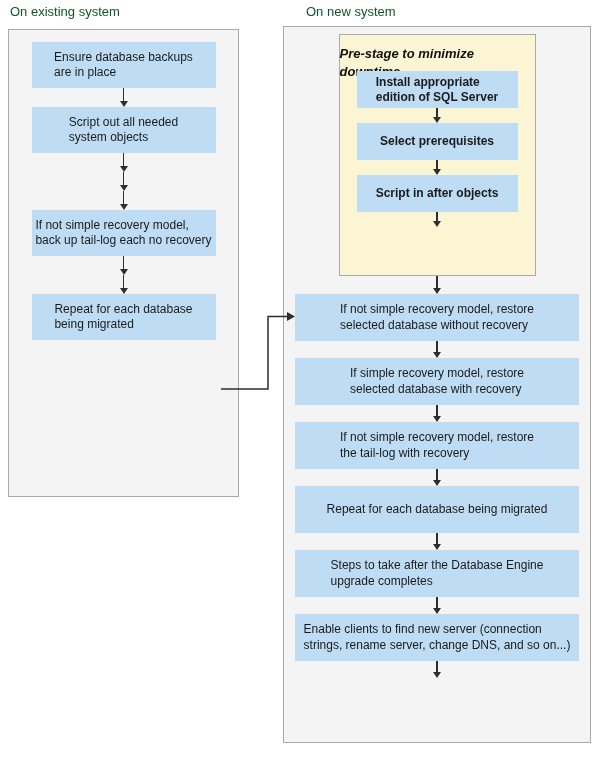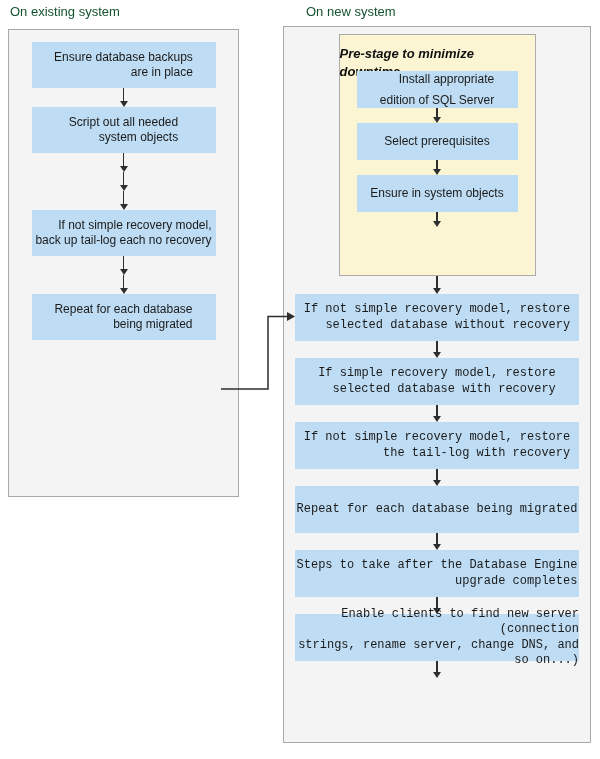--- a/index.html
+++ b/index.html
@@ -45,35 +45,34 @@
     left: 283px; top: 26px;
     width: 308px; height: 717px;
     padding-top: 7px;
   }
 
   .box {
     background: #bedcf3;
     display: flex;
     align-items: center;
     justify-content: center;
-    text-align: right;
+    text-align: left;
     font-size: 12px;
     line-height: 15.5px;
     white-space: pre-line;
     box-sizing: border-box;
     flex-shrink: 0;
   }
   .panel.left .box {
     width: 184px;
     height: 46px;
   }
   .panel.right > .box {
     width: 284px;
     height: 47px;
-    font-family: Liberation Mono, monospace;
   }
 
   .prestage {
     background: #fbf5d4;
     border: 1px solid #ababab;
     box-sizing: border-box;
     width: 197px;
     height: 242px;
     padding-top: 10px;
     display: flex;
@@ -87,21 +86,22 @@
     font-style: italic;
     color: #111111;
     height: 18px;
     line-height: 18px;
     margin-bottom: 8px;
     flex-shrink: 0;
   }
   .prestage .box {
     width: 161px;
     height: 37px;
-    line-height: 21px;
+    line-height: 15px;
+    font-weight: bold;
   }
 
   .v-arrow {
     display: flex;
     flex-direction: column;
     align-items: center;
     flex-shrink: 0;
     width: 10px;
   }
   .v-arrow.gap-left   { height: 19px; }
@@ -156,21 +156,21 @@
   </div>
 
   <div class="panel right">
     <div class="prestage">
       <div class="prestage-title">Pre-stage to minimize downtime</div>
       <div class="box">Install appropriate
 edition of SQL Server</div>
       <div class="v-arrow gap-yellow"></div>
       <div class="box">Select prerequisites</div>
       <div class="v-arrow gap-yellow"></div>
-      <div class="box">Ensure in system objects</div>
+      <div class="box">Script in after objects</div>
       <div class="v-arrow gap-yellow"></div>
     </div>
     <div class="v-arrow gap-exit"></div>
     <div class="box">If not simple recovery model, restore
 selected database without recovery</div>
     <div class="v-arrow gap-right"></div>
     <div class="box">If simple recovery model, restore
 selected database with recovery</div>
     <div class="v-arrow gap-right"></div>
     <div class="box">If not simple recovery model, restore

